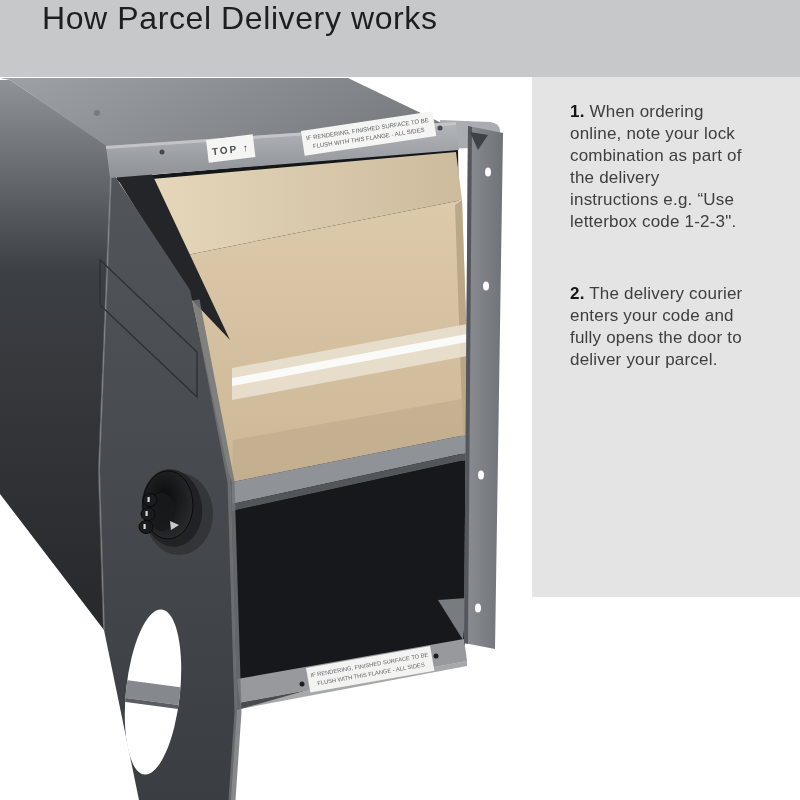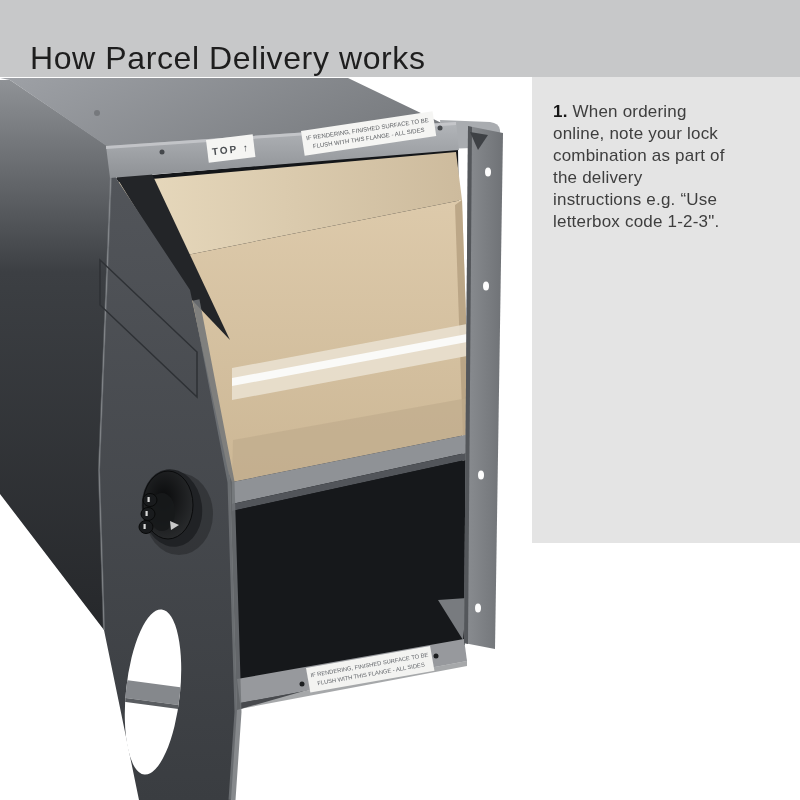--- a/index.html
+++ b/index.html
@@ -1,23 +1,23 @@
 <!DOCTYPE html>
 <html><head>
 <meta charset="utf-8">
 <style>
   html,body{margin:0;padding:0;background:#fff;}
   .stage{position:relative;width:800px;height:800px;background:#ffffff;overflow:hidden;
          font-family:"Liberation Sans",sans-serif;}
   .photo-svg{position:absolute;left:0;top:0;width:800px;height:800px;z-index:0;}
   .banner{position:absolute;left:0;top:0;width:800px;height:77px;background:#c7c8c9;
-          display:flex;align-items:flex-end;padding-left:30px;box-sizing:border-box;z-index:2;}
+          display:flex;align-items:flex-start;padding-left:42px;box-sizing:border-box;z-index:2;}
   .banner h1{margin:0;font-size:32px;font-weight:500;letter-spacing:.6px;color:#1e1e1e;}
-  .panel{position:absolute;left:532px;top:77px;width:268px;height:466px;background:#e4e4e4;
-         box-sizing:border-box;padding:24px 18px 0 21px;z-index:2;}
+  .panel{position:absolute;left:532px;top:77px;width:268px;height:520px;background:#e4e4e4;
+         box-sizing:border-box;padding:24px 18px 0 38px;z-index:2;}
   .step{margin:0 0 50px 0;font-size:17px;line-height:22px;letter-spacing:.2px;color:#3e3e3e;}
   .step b{color:#161616;font-weight:bold;}
   .step .t{white-space:pre-line;}
   svg text{font-family:"Liberation Sans",sans-serif;}
 </style>
 </head>
 <body>
 
 <div class="stage">
 
@@ -161,15 +161,19 @@
     <h1>How Parcel Delivery works</h1>
   </header>
 
   <aside class="panel">
     <p class="step"><b>1.</b> <span class="t">When ordering
 online, note your lock
 combination as part of
 the delivery
 instructions e.g. “Use
 letterbox code 1-2-3".</span></p>
+    <p class="step"><b>2.</b> <span class="t">The delivery courier
+enters your code and
+fully opens the door to
+deliver your parcel.</span></p>
   </aside>
 
 </div>
 
 </body></html>

